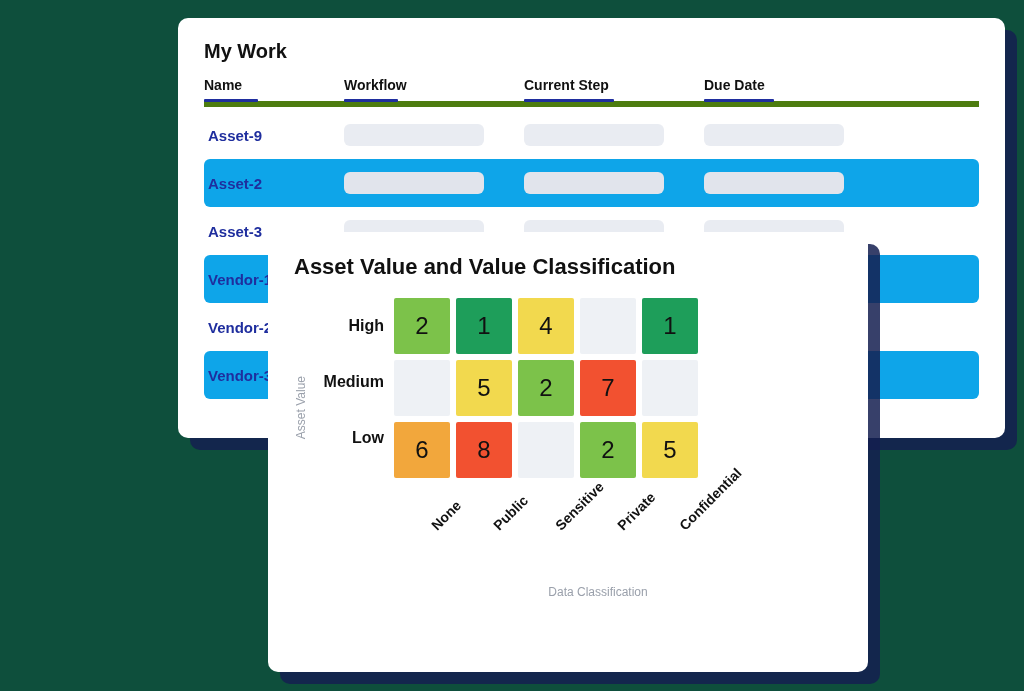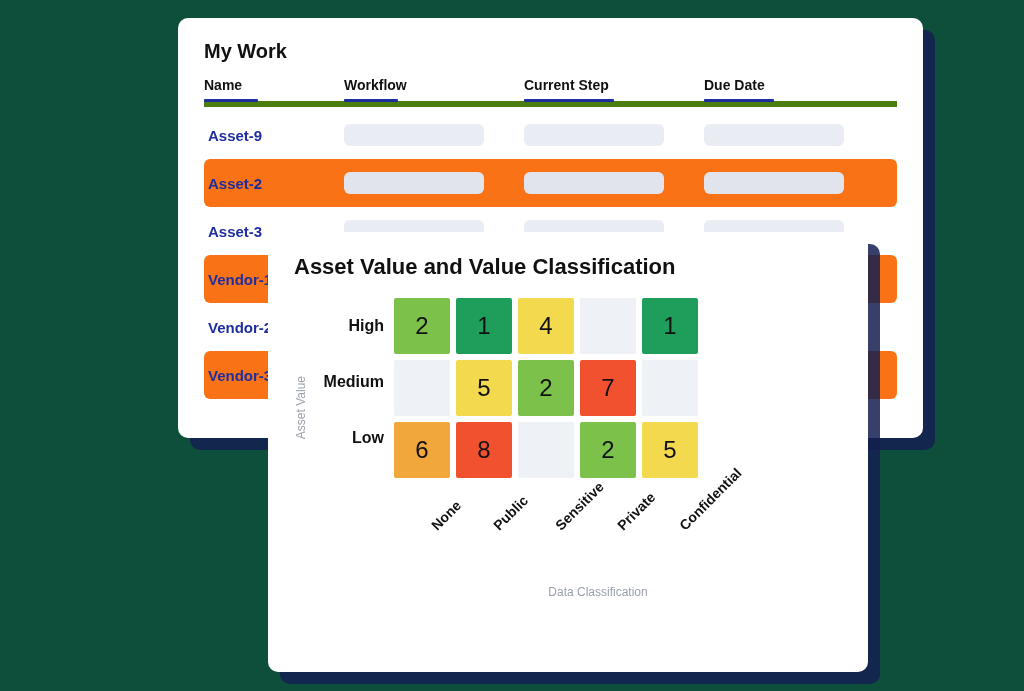--- a/index.html
+++ b/index.html
@@ -13,21 +13,21 @@
   }
   .card {
     background: #fff;
     border-radius: 10px;
     position: absolute;
     box-shadow: 12px 12px 0 rgba(20,30,80,0.85);
   }
   .work-card {
     left: 178px;
     top: 18px;
-    width: 745px;
+    width: 827px;
     height: 420px;
     padding: 22px 26px 18px 26px;
   }
   .work-title {
     font-size: 20px;
     font-weight: 700;
     color: #111;
     margin-bottom: 14px;
   }
   .table-header {
@@ -58,21 +58,21 @@
   .th:nth-child(4)::after { width: 70px; }
   .rows { margin-top: 4px; }
   .row {
     display: grid;
     grid-template-columns: 140px 180px 180px 180px;
     align-items: center;
     height: 48px;
     border-radius: 6px;
     padding: 0 6px 0 0;
   }
-  .row.alt { background: #f97316; }
+  .row.alt { background: #0ea5e9; }
   .row .name {
     color: #1f2e9e;
     font-weight: 700;
     font-size: 15px;
     padding-left: 4px;
   }
   .placeholder {
     background: #e9ecf2;
     border-radius: 6px;
     height: 22px;

